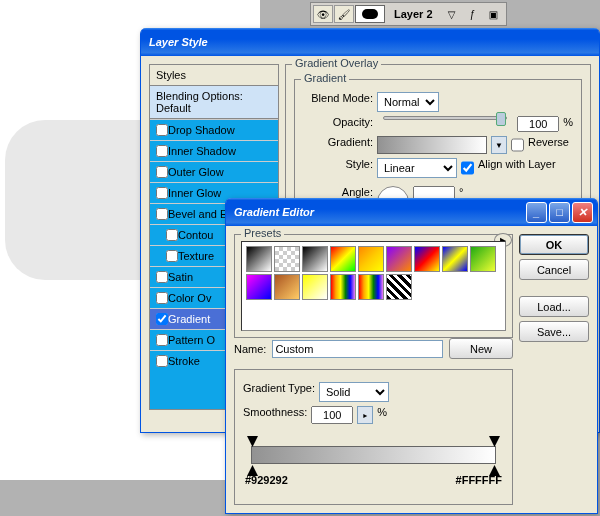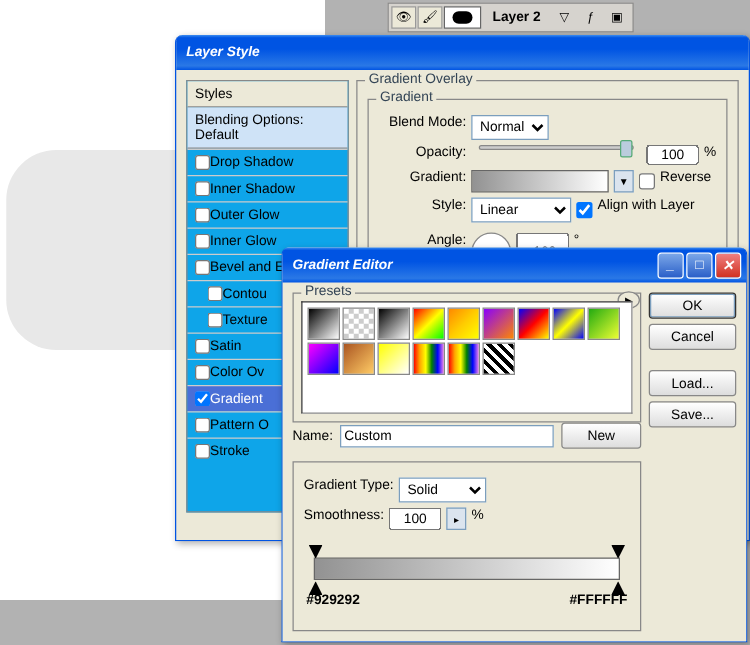--- a/index.html
+++ b/index.html
@@ -51,21 +51,21 @@
 .dropdown-tri { width:16px; height:18px; border:1px solid #7b9ebd; background:#dbe4ee; display:flex;align-items:center;justify-content:center; font-size:8px; }
 .angle-dial { width:32px; height:32px; border:1px solid #888; border-radius:50%; background:#fff; position:relative; }
 .angle-needle { position:absolute; top:15px; left:2px; width:16px; height:1px; background:#000; transform-origin: right center; transform: rotate(-160deg); }
 
 
 .grad-editor { top: 198px; left: 225px; width: 373px; height: 316px; z-index: 3; border-top:none; }
 .ge-content { display:flex; gap: 6px; }
 .ge-left { flex: 1; }
 .ge-right { width: 70px; display:flex; flex-direction:column; gap:4px; }
 .ps-btn { height: 21px; border: 1px solid #888; background: linear-gradient(#fff,#ddd); border-radius:3px; cursor:pointer; display:flex; align-items:center; justify-content:center; }
-.ps-btn.default { border: 1px solid #333; box-shadow: 0 0 0 1px #7b9ebd inset; }
+.ps-btn.default { border: 1px solid #333; box-shadow: 0 0 0 1px #7b9ebd inset; font-weight: bold; }
 .presets-box { border:1px solid #888; padding: 6px; position:relative; }
 .presets-title { position:absolute; top:-8px; left:6px; background:#ece9d8; padding:0 3px; color:#345; }
 .presets-grid { background:#fff; border:1px inset #888; padding:4px; height: 90px; position:relative; }
 .presets-row { display:flex; gap:2px; }
 .swatch { width:26px; height:26px; border:1px solid #888; }
 .menu-arrow { position:absolute; top:-2px; right:0; width:18px; height:14px; display:flex;align-items:center;justify-content:center; font-size:8px; border:1px solid #888; background:#ece9d8; border-radius:50%; }
 .name-row { display:flex; align-items:center; gap:6px; }
 .name-input { flex:1; height:20px; }
 .type-group { border:1px solid #888; padding: 8px 8px 18px; margin-top:10px; position:relative; }
 .grad-bar-wrap { position:relative; margin-top:12px; padding: 10px 8px; }

